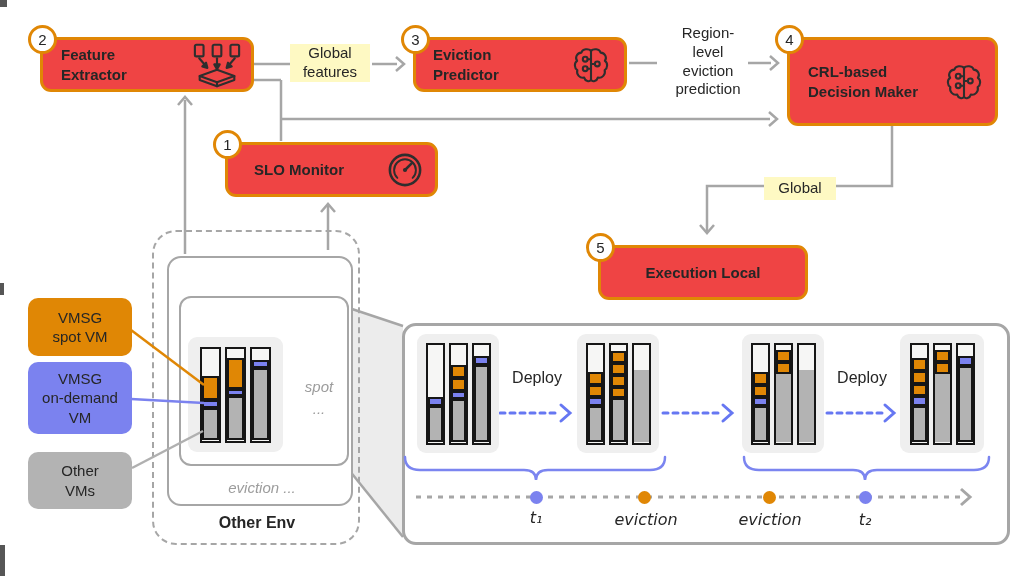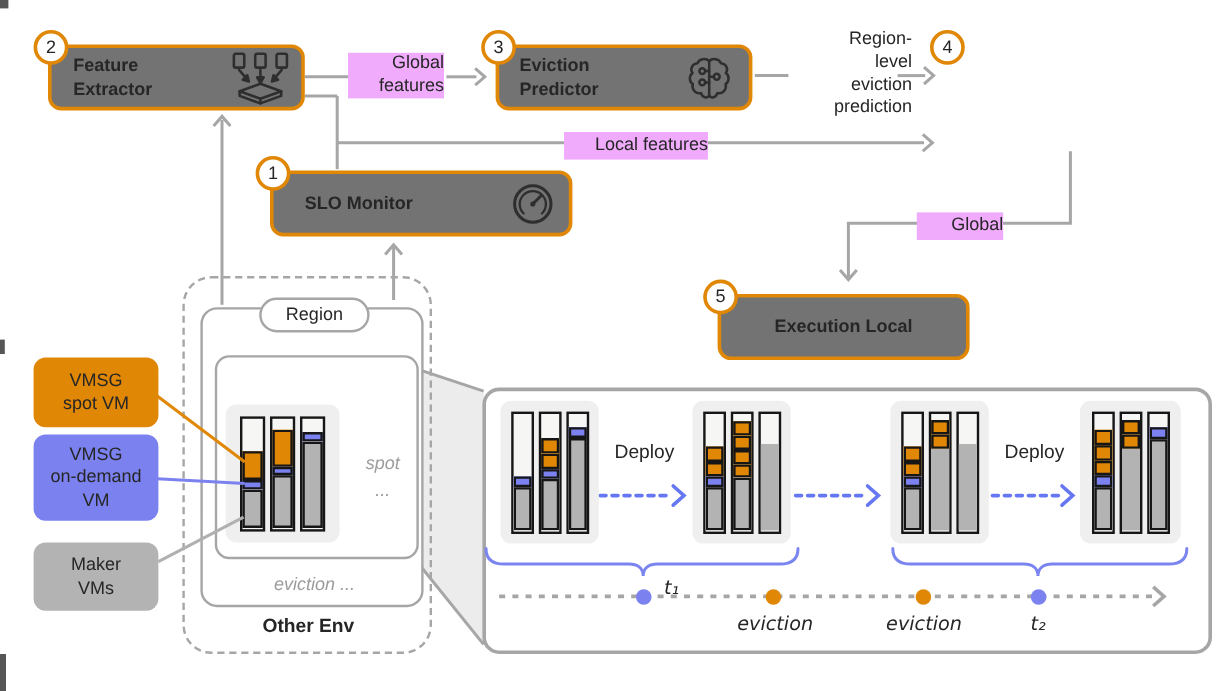--- a/index.html
+++ b/index.html
@@ -1,26 +1,26 @@
 <!DOCTYPE html>
 <html><head>
 <meta charset="utf-8">
 <style>
   html,body{margin:0;padding:0;background:#fff;}
   #canvas{position:relative;width:1024px;height:576px;background:#fff;
           font-family:"Liberation Sans",sans-serif;color:#262626;overflow:hidden;}
   .abs{position:absolute;box-sizing:border-box;}
   svg.layer{position:absolute;left:0;top:0;pointer-events:none;}
   .z1{z-index:1}.z2{z-index:2}.z3{z-index:3}.z4{z-index:4}.z5{z-index:5}.z6{z-index:6}.z7{z-index:7}
-  .module{border:3px solid #E08705;border-radius:11px;background:#737373;display:flex;align-items:center;}
+  .module{border:3px solid #E08705;border-radius:11px;background:#ef4444;display:flex;align-items:center;}
   .module-label{font-weight:700;font-size:15px;line-height:1.3;white-space:pre-line;}
   .badge{width:29px;height:29px;border-radius:50%;background:#fff;border:3px solid #E08705;
          display:flex;align-items:center;justify-content:center;font-size:15px;}
-  .edge-label{font-size:15px;line-height:1.25;text-align:right;white-space:pre-line;}
-  .white-bg{background:#f0abfc;}
+  .edge-label{font-size:15px;line-height:1.25;text-align:center;white-space:pre-line;}
+  .white-bg{background:#fef9c3;}
   .pill{background:#fff;border:2.5px solid #A6A6A6;border-radius:16px;display:flex;
         align-items:center;justify-content:center;font-size:15px;}
   .round-box{background:#fff;border:2.5px solid #A6A6A6;border-radius:14px;}
   .dashed-box{border:2.5px dashed #A6A6A6;border-radius:24px;}
   .italic-gray{font-style:italic;color:#9C9C9C;font-size:15px;text-align:center;}
   .legend-box{border-radius:10px;display:flex;align-items:center;justify-content:center;
               font-size:15px;line-height:1.3;text-align:center;white-space:pre-line;}
   .node-group{background:#EFEFEF;border-radius:9px;display:flex;align-items:center;
               justify-content:center;gap:4px;}
   .bar{position:relative;border:2px solid #161616;background:#F6F6F5;box-sizing:border-box;}
@@ -201,40 +201,47 @@
         <polygon points="26,27.5 23.2,22.4 28.8,22.4" fill="#2e2e2e"></polygon>
       <line x1="44.5" y1="16" x2="38" y2="23.5"></line>
         <polygon points="36,26 41.3,24.6 37.4,20.6" fill="#2e2e2e"></polygon>
       <path d="M26,28 L44,34.5 L26,41 L8,34.5 Z"></path>
       <path d="M8,34.5 L8,38.5 L26,45 L44,38.5 L44,34.5"></path>
       <line x1="26" y1="41" x2="26" y2="45"></line>
     </svg>
   </div>
   <div class="abs z6 badge" style="left:28px;top:25px;">2</div>
 
-  <div class="abs z6 module" style="left:225px;top:142px;width:252px;height:55px;padding-left:26px;">
+  <div class="abs z6 module" style="left:225px;top:142px;width:213px;height:55px;padding-left:26px;">
     <div class="module-label" style="flex:1">SLO Monitor</div>
     <svg class="icon" width="36" height="36" viewBox="0 0 34 34" style="margin-right:12px;">
       <circle cx="17" cy="17" r="14.3" stroke-width="2.4"></circle>
       <path d="M9.8,24.5 A10.3,10.3 0 1 1 24.2,24.5" stroke-width="1.8"></path>
       <line x1="17" y1="17" x2="23.5" y2="10.5" stroke-width="2.4"></line>
       <circle cx="17" cy="17" r="2" fill="#2e2e2e" stroke="none"></circle>
     </svg>
   </div>
   <div class="abs z6 badge" style="left:213px;top:130px;">1</div>
 
   <div class="abs z6 module" style="left:413px;top:37px;width:214px;height:55px;padding-left:17px;">
     <div class="module-label" style="flex:1">Eviction
 Predictor</div>
     <svg class="icon" width="42" height="42" viewBox="0 0 40 40" style="margin-right:12px;">
       <use href="#brain-icon-def"></use>
     </svg>
   </div>
   <div class="abs z6 badge" style="left:401px;top:25px;">3</div>
 
+  <div class="abs z6 module" style="left:787px;top:37px;width:211px;height:89px;padding-left:18px;">
+    <div class="module-label" style="flex:1">CRL-based
+Decision Maker</div>
+    <svg class="icon" width="42" height="42" viewBox="0 0 40 40" style="margin-right:10px;">
+      <use href="#brain-icon-def"></use>
+    </svg>
+  </div>
   <div class="abs z6 badge" style="left:775px;top:25px;">4</div>
 
   <div class="abs z6 module" style="left:598px;top:245px;width:210px;height:55px;justify-content:center;">
     <div class="module-label">Execution Local</div>
   </div>
   <div class="abs z6 badge" style="left:586px;top:233px;">5</div>
 
   <svg width="0" height="0" style="position:absolute">
     <defs>
       <g id="brain-icon-def" fill="none" stroke="#2e2e2e" stroke-width="2" stroke-linejoin="round" stroke-linecap="round">
@@ -249,48 +256,44 @@
       </g>
     </defs>
   </svg>
 
   <div class="abs z6 edge-label white-bg" style="left:290px;top:44px;width:80px;">Global
 features</div>
   <div class="abs z6 edge-label" style="left:656px;top:24px;width:104px;">Region-
 level
 eviction
 prediction</div>
-  <div class="abs z6 edge-label white-bg" style="left:470px;top:110px;width:120px;padding:2px 0;">Local features</div>
   <div class="abs z6 edge-label white-bg" style="left:764px;top:177px;width:72px;padding:2px 0;">Global</div>
 
-  <div class="abs z6 pill" style="left:216px;top:248px;width:92px;height:29px;">
-    <span>Region</span>
-  </div>
   <div class="abs z3 italic-gray" style="left:292px;top:378px;width:54px;">spot</div>
   <div class="abs z3 italic-gray" style="left:292px;top:400px;width:54px;">...</div>
   <div class="abs z3 italic-gray" style="left:202px;top:479px;width:120px;">eviction ...</div>
   <div class="abs z3 env-label" style="left:197px;top:514px;width:120px;">Other Env</div>
 
   <div class="abs z6 legend-box" style="left: 28px; top: 298px; width: 104px; height: 58px; background: rgb(224, 135, 5);">VMSG
 spot VM</div>
   <div class="abs z6 legend-box" style="left: 28px; top: 362px; width: 104px; height: 72px; background: rgb(123, 130, 239);">VMSG
 on-demand
 VM</div>
-  <div class="abs z6 legend-box" style="left: 28px; top: 452px; width: 104px; height: 57px; background: rgb(179, 179, 179);">Maker
+  <div class="abs z6 legend-box" style="left: 28px; top: 452px; width: 104px; height: 57px; background: rgb(179, 179, 179);">Other
 VMs</div>
 
   <div class="abs z6 deploy-label" style="left:502px;top:369px;width:70px;">Deploy</div>
   <div class="abs z6 deploy-label" style="left:827px;top:369px;width:70px;">Deploy</div>
 
   <div class="abs z5 dot" style="left: 530px; top: 491px; width: 13px; height: 13px; background: rgb(123, 130, 239);"></div>
   <div class="abs z5 dot" style="left: 638px; top: 491px; width: 13px; height: 13px; background: rgb(224, 135, 5);"></div>
   <div class="abs z5 dot" style="left: 763px; top: 491px; width: 13px; height: 13px; background: rgb(224, 135, 5);"></div>
   <div class="abs z5 dot" style="left: 859px; top: 491px; width: 13px; height: 13px; background: rgb(123, 130, 239);"></div>
 
-  <div class="abs z6 tl-label" style="left:506px;top:480px;width:60px;text-align:right;">t₁</div>
+  <div class="abs z6 tl-label" style="left:506px;top:508px;width:60px;">t₁</div>
   <div class="abs z6 tl-label" style="left:606px;top:510px;width:80px;">eviction</div>
   <div class="abs z6 tl-label" style="left:730px;top:510px;width:80px;">eviction</div>
   <div class="abs z6 tl-label" style="left:835px;top:510px;width:60px;">t₂</div>
 
   <div class="abs z7 artifact" style="left:0;top:0;width:7px;height:7px;"></div>
   <div class="abs z7 artifact" style="left:0;top:283px;width:4px;height:12px;"></div>
   <div class="abs z7 artifact" style="left:0;top:545px;width:5px;height:31px;"></div>
 
 </div>
 

